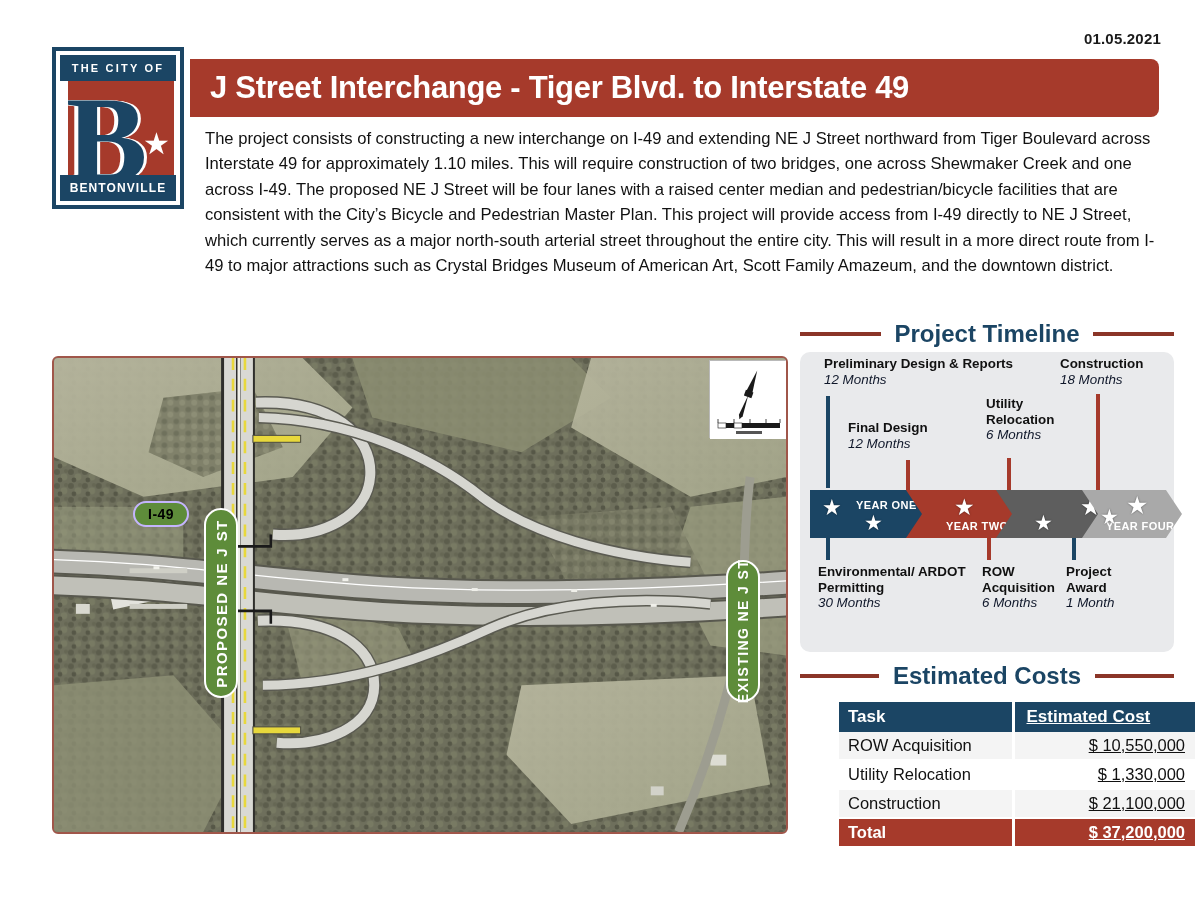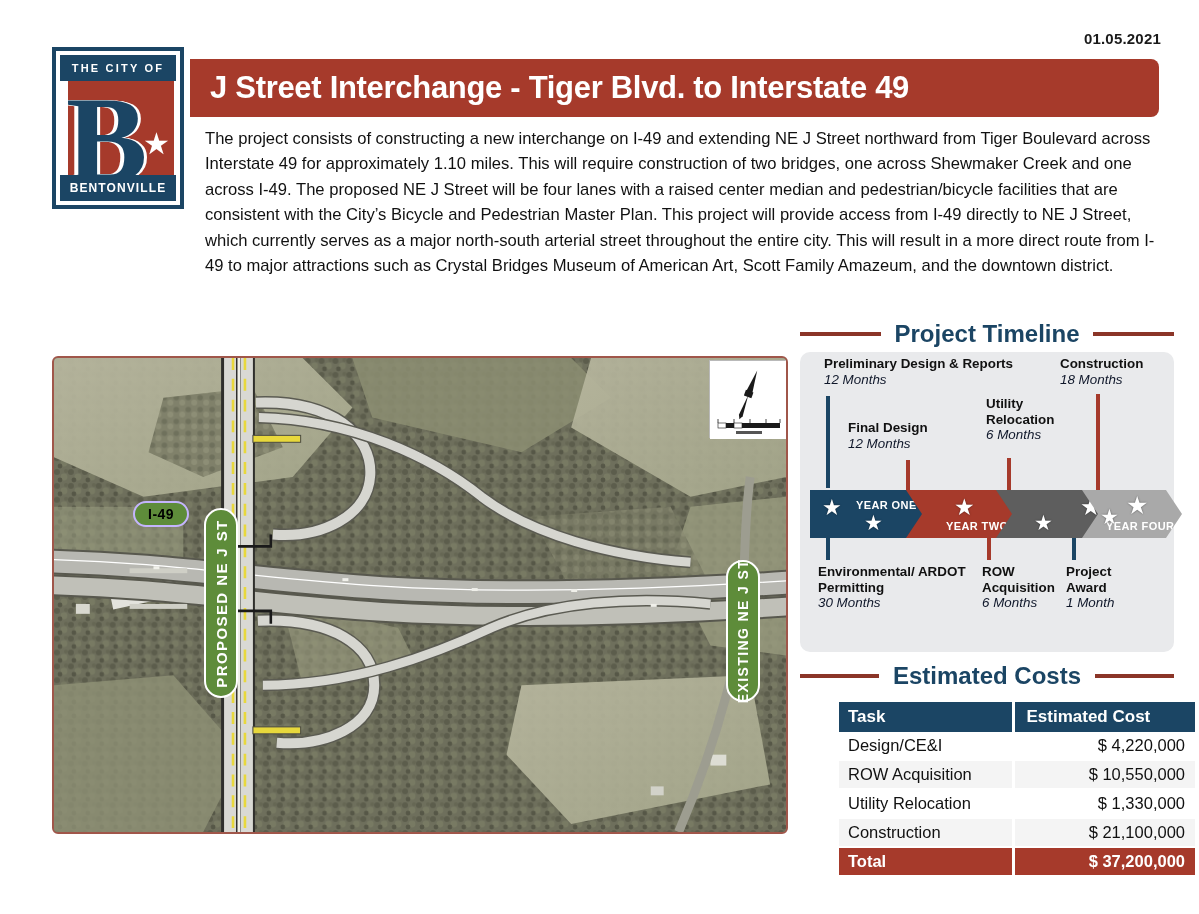--- a/index.html
+++ b/index.html
@@ -172,21 +172,21 @@
     background:#1B4564; color:#ffffff; font-weight:bold;
     text-align:left; padding: 5px 9px; font-size: 17px;
   }
   .costs-table th.c-cost { padding-left: 12px; }
   .costs-table td { padding: 4px 9px; color:#111; background:#ffffff; }
   .costs-table td.c-cost { text-align:right; padding-right: 10px; }
   .costs-table tr.alt td { background:#f4f4f4; }
   .costs-table tr.total td {
     background:#A63A2B; color:#ffffff; font-weight:bold;
   }
-  .costs-table .colsep { border-left: 3px solid #ffffff; }
+  .costs-table .colsep { border-left: 3px solid #ffffff; text-decoration: underline; }
   .costs-table tbody tr td { border-bottom: 2px solid #ffffff; }
 </style>
 </head>
 <body>
 
 <div class="page">
 
   <div class="doc-date">01.05.2021</div>
 
   <div class="logo">
@@ -413,24 +413,20 @@
   </div>
 
   <table class="costs-table">
     <thead>
       <tr>
         <th style="width:174px;">Task</th>
         <th class="c-cost colsep">Estimated Cost</th>
       </tr>
     </thead>
     <tbody>
-      <tr>
-        <td>Design/CE&amp;I</td>
-        <td class="c-cost colsep">$  4,220,000</td>
-      </tr>
       <tr class="alt">
         <td>ROW Acquisition</td>
         <td class="c-cost colsep">$ 10,550,000</td>
       </tr>
       <tr>
         <td>Utility Relocation</td>
         <td class="c-cost colsep">$  1,330,000</td>
       </tr>
       <tr class="alt">
         <td>Construction</td>

